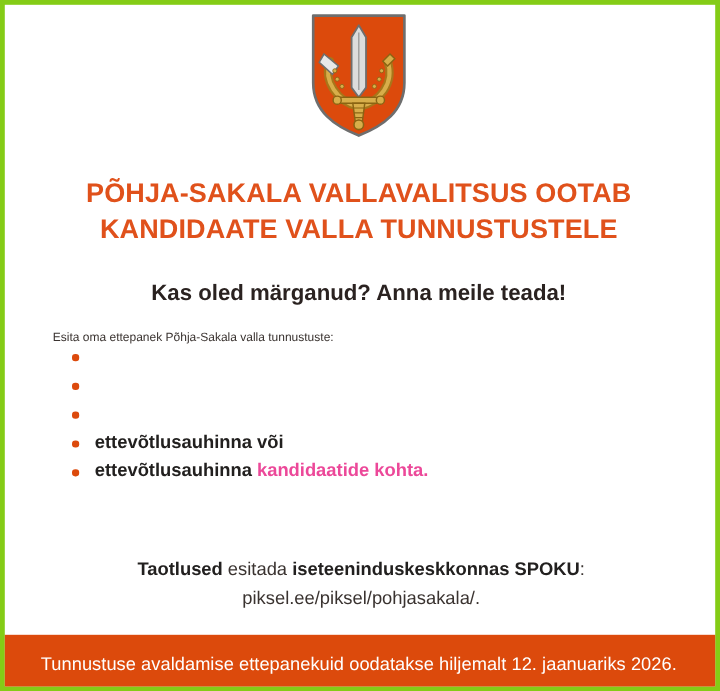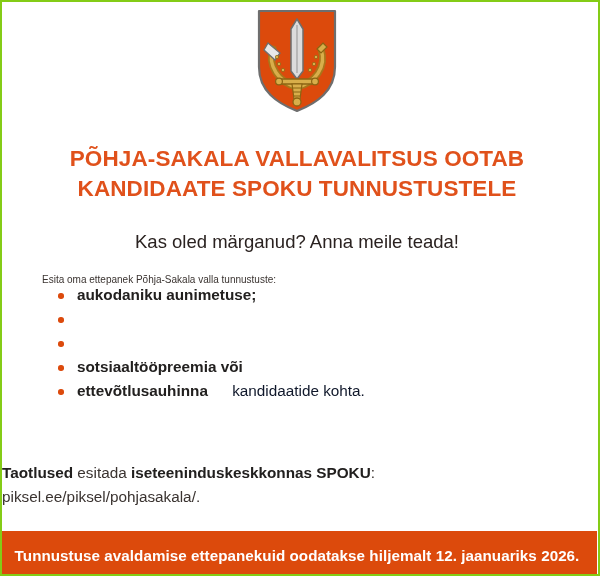--- a/index.html
+++ b/index.html
@@ -14,21 +14,21 @@
     font-family: "Liberation Sans", sans-serif;
     overflow: hidden;
   }
 
   #poster {
     position: relative;
     box-sizing: border-box;
     width: 600px;
     height: 576px;
     background: #ffffff;
-    border: 2px solid #84cc16;
+    border: 4px solid #84cc16;
     overflow: hidden;
   }
 
   
   .crest-wrap {
     position: absolute;
     left: 0;
     top: 7px;
     width: 590px;
     height: 105px;
@@ -58,21 +58,21 @@
   }
 
   .subtitle {
     position: absolute;
     left: 0;
     top: 212px;
     width: 590px;
     text-align: center;
     color: #2a2220;
     font-size: 18.5px;
-    font-weight: normal;
+    font-weight: bold;
     line-height: 26px;
   }
 
   
   .intro {
     position: absolute;
     left: 40px;
     top: 257px;
     width: 510px;
     color: #3a3330;
@@ -105,32 +105,31 @@
     width: 5.5px;
     height: 5.5px;
     border-radius: 50%;
     background: #dc4a0c;
   }
   ul.awards li .b {
     font-weight: bold;
     color: #22201f;
   }
   ul.awards li .r {
-    font-weight: normal;
-    color: #0f172a;
-    margin-left: 20px;
+    font-weight: bold;
+    color: #ec4899;
   }
 
   
   .apply {
     position: absolute;
     left: 0;
     top: 459px;
     width: 594px;
-    text-align: left;
+    text-align: center;
     font-size: 15.3px;
     line-height: 24px;
     color: #3a3330;
   }
   .apply .b {
     font-weight: bold;
     color: #22201f;
   }
   .apply .url-line {
     display: block;
@@ -144,21 +143,21 @@
     width: 600px;
     height: 48px;
     background: #dc4a0c;
     display: flex;
     align-items: center;
     justify-content: center;
   }
   .footer .footer-text {
     color: #ffffff;
     font-size: 15.2px;
-    font-weight: bold;
+    font-weight: normal;
     letter-spacing: 0.05px;
     text-align: center;
   }
 </style>
 </head>
 <body>
 
 <div id="poster">
 
   <div class="crest-wrap">
@@ -191,43 +190,43 @@
       <line x1="35.5" y1="79" x2="44.5" y2="79" stroke="#8a6413" stroke-width="1"></line>
       <line x1="36" y1="83" x2="44" y2="83" stroke="#8a6413" stroke-width="1"></line>
       <line x1="36.5" y1="87" x2="43.5" y2="87" stroke="#8a6413" stroke-width="1"></line>
 
       <circle cx="40" cy="93" r="4" fill="#d8ae4a" stroke="#8a6413" stroke-width="1.3"></circle>
     </svg>
   </div>
 
   <h1 class="title">
     <span class="line">PÕHJA-SAKALA VALLAVALITSUS OOTAB</span>
-    <span class="line">KANDIDAATE SPOKU TUNNUSTUSTELE</span>
+    <span class="line">KANDIDAATE VALLA TUNNUSTUSTELE</span>
   </h1>
 
   <h2 class="subtitle">Kas oled märganud? Anna meile teada!</h2>
 
   <p class="intro">Esita oma ettepanek Põhja-Sakala valla tunnustuste:</p>
 
   <ul class="awards">
     <li>
       <span class="dot"></span>
-      <span class="b">aukodaniku aunimetuse;</span><span class="r"></span>
-    </li>
-    <li>
-      <span class="dot"></span>
       <span class="r"></span>
     </li>
     <li>
       <span class="dot"></span>
       <span class="r"></span>
     </li>
     <li>
       <span class="dot"></span>
-      <span class="b">sotsiaaltööpreemia või</span><span class="r"></span>
+      <span class="r"></span>
+    </li>
+    <li>
+      <span class="dot"></span>
+      <span class="b">ettevõtlusauhinna või</span><span class="r"></span>
     </li>
     <li>
       <span class="dot"></span>
       <span class="b">ettevõtlusauhinna</span><span class="r"> kandidaatide kohta.</span>
     </li>
   </ul>
 
   <div class="apply">
     <span><span class="b">Taotlused</span><span> esitada </span><span class="b">iseteeninduskeskkonnas SPOKU</span><span>:</span></span>
     <span class="url-line">piksel.ee/piksel/pohjasakala/.</span>

